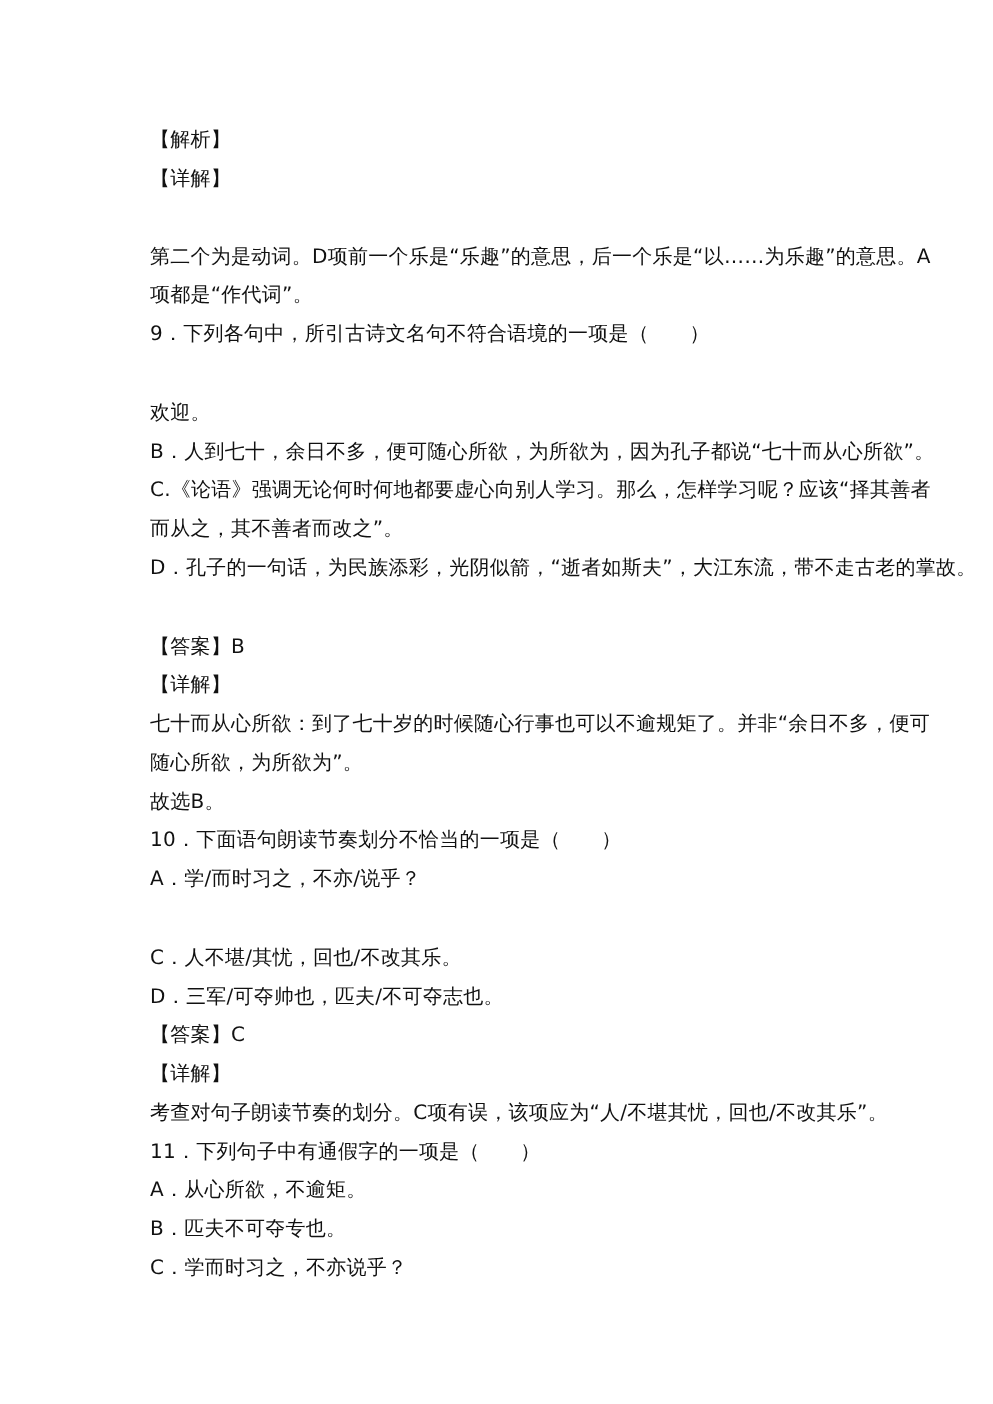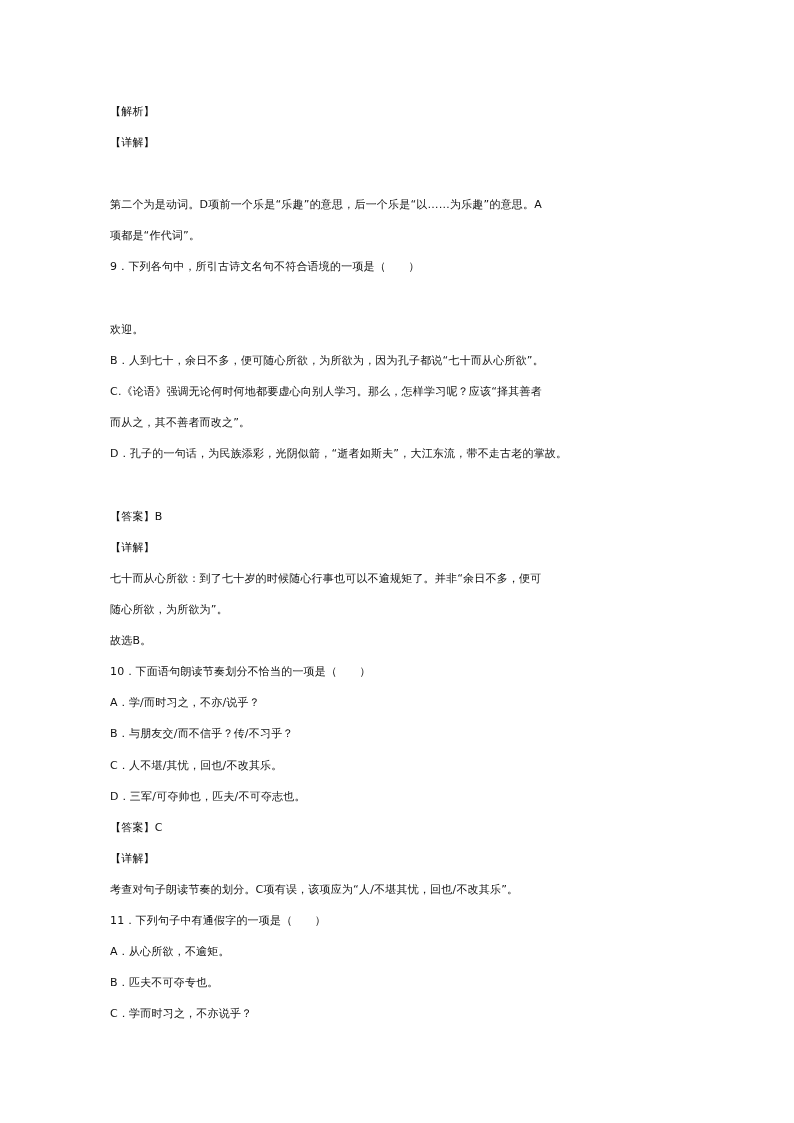--- a/index.html
+++ b/index.html
@@ -1,19 +1,19 @@
 <!DOCTYPE html>
 <html><head>
 <meta charset="utf-8">
 <style>
   html, body { margin: 0; padding: 0; background: #ffffff; }
   body { width: 794px; height: 1123px; position: relative; overflow: hidden;
          font-family: "DejaVu Sans", "Liberation Sans", sans-serif; color: #111; }
   .page { position: absolute; left: 0; top: 0; width: 794px; height: 1123px; background: #fff; }
-  .line { position: absolute; left: 110px; font-size: 11px; line-height: 18px; white-space: nowrap; letter-spacing: 0.2px; }
+  .line { position: absolute; left: 120px; font-size: 16px; line-height: 18px; white-space: nowrap; letter-spacing: 0.2px; }
 </style>
 </head>
 <body>
 
 <div class="page">
   <div class="line" style="top:103px">【解析】</div>
   <div class="line" style="top:134px">【详解】</div>
   <div class="line" style="top:196px">第二个为是动词。D项前一个乐是“乐趣”的意思，后一个乐是“以……为乐趣”的意思。A</div>
   <div class="line" style="top:227px">项都是“作代词”。</div>
   <div class="line" style="top:258px">9．下列各句中，所引古诗文名句不符合语境的一项是（　　）</div>
@@ -22,21 +22,20 @@
   <div class="line" style="top:383px">C.《论语》强调无论何时何地都要虚心向别人学习。那么，怎样学习呢？应该“择其善者</div>
   <div class="line" style="top:414px">而从之，其不善者而改之”。</div>
   <div class="line" style="top:445px">D．孔子的一句话，为民族添彩，光阴似箭，“逝者如斯夫”，大江东流，带不走古老的掌故。</div>
   <div class="line" style="top:508px">【答案】B</div>
   <div class="line" style="top:539px">【详解】</div>
   <div class="line" style="top:570px">七十而从心所欲：到了七十岁的时候随心行事也可以不逾规矩了。并非“余日不多，便可</div>
   <div class="line" style="top:601px">随心所欲，为所欲为”。</div>
   <div class="line" style="top:632px">故选B。</div>
   <div class="line" style="top:663px">10．下面语句朗读节奏划分不恰当的一项是（　　）</div>
   <div class="line" style="top:694px">A．学/而时习之，不亦/说乎？</div>
-  <div class="line" style="top:725px">B．与朋友交/而不信乎？传/不习乎？</div>
   <div class="line" style="top:788px">D．三军/可夺帅也，匹夫/不可夺志也。</div>
   <div class="line" style="top:757px">C．人不堪/其忧，回也/不改其乐。</div>
   <div class="line" style="top:819px">【答案】C</div>
   <div class="line" style="top:850px">【详解】</div>
   <div class="line" style="top:881px">考查对句子朗读节奏的划分。C项有误，该项应为“人/不堪其忧，回也/不改其乐”。</div>
   <div class="line" style="top:912px">11．下列句子中有通假字的一项是（　　）</div>
   <div class="line" style="top:943px">A．从心所欲，不逾矩。</div>
   <div class="line" style="top:974px">B．匹夫不可夺专也。</div>
   <div class="line" style="top:1005px">C．学而时习之，不亦说乎？</div>
 </div>

